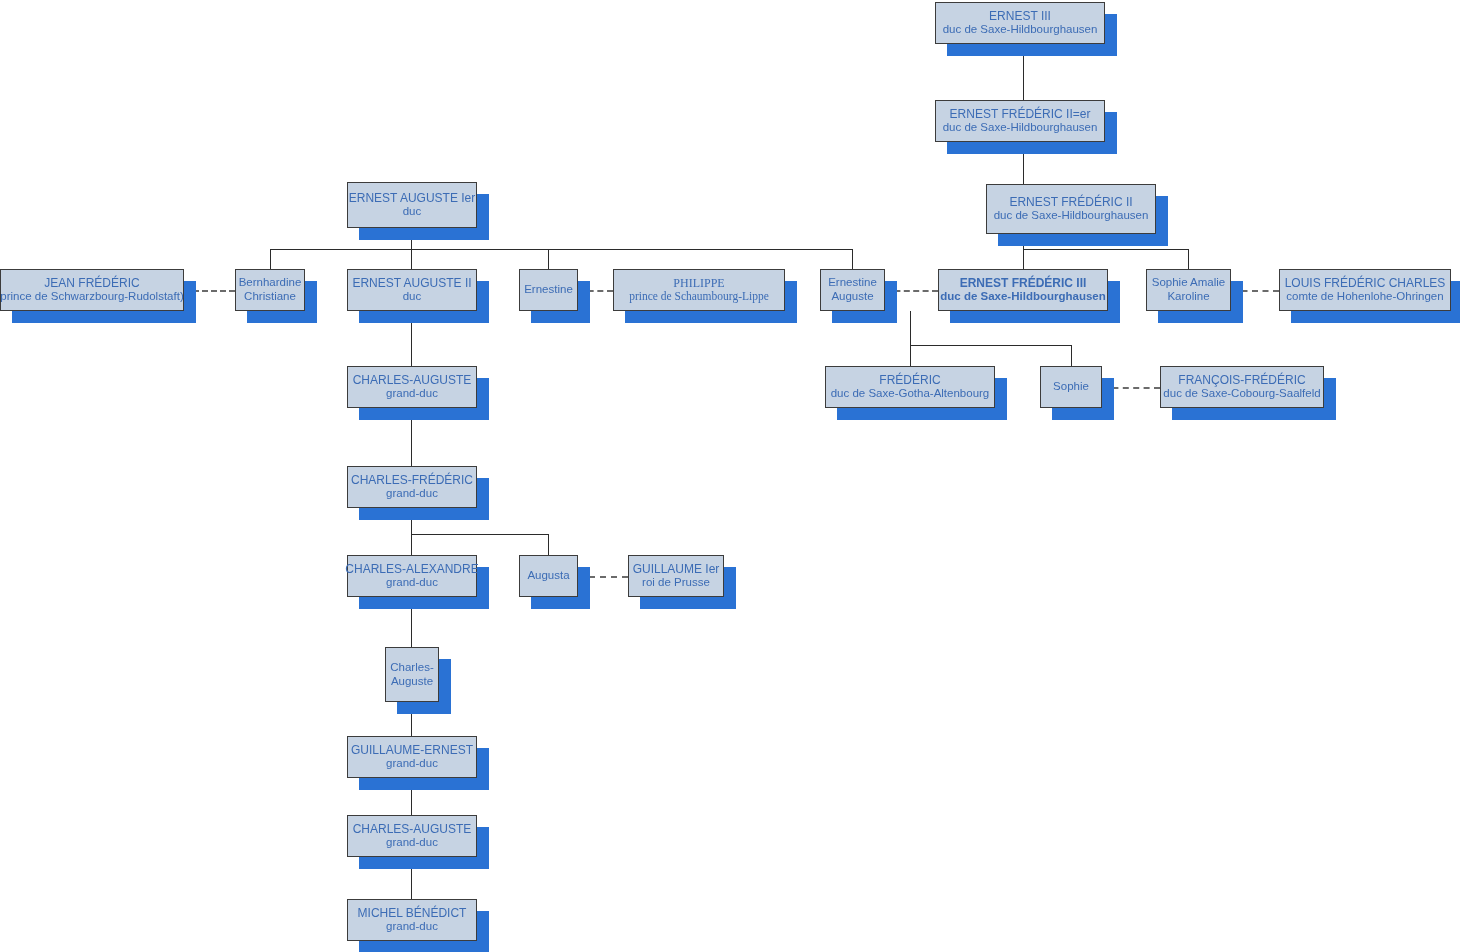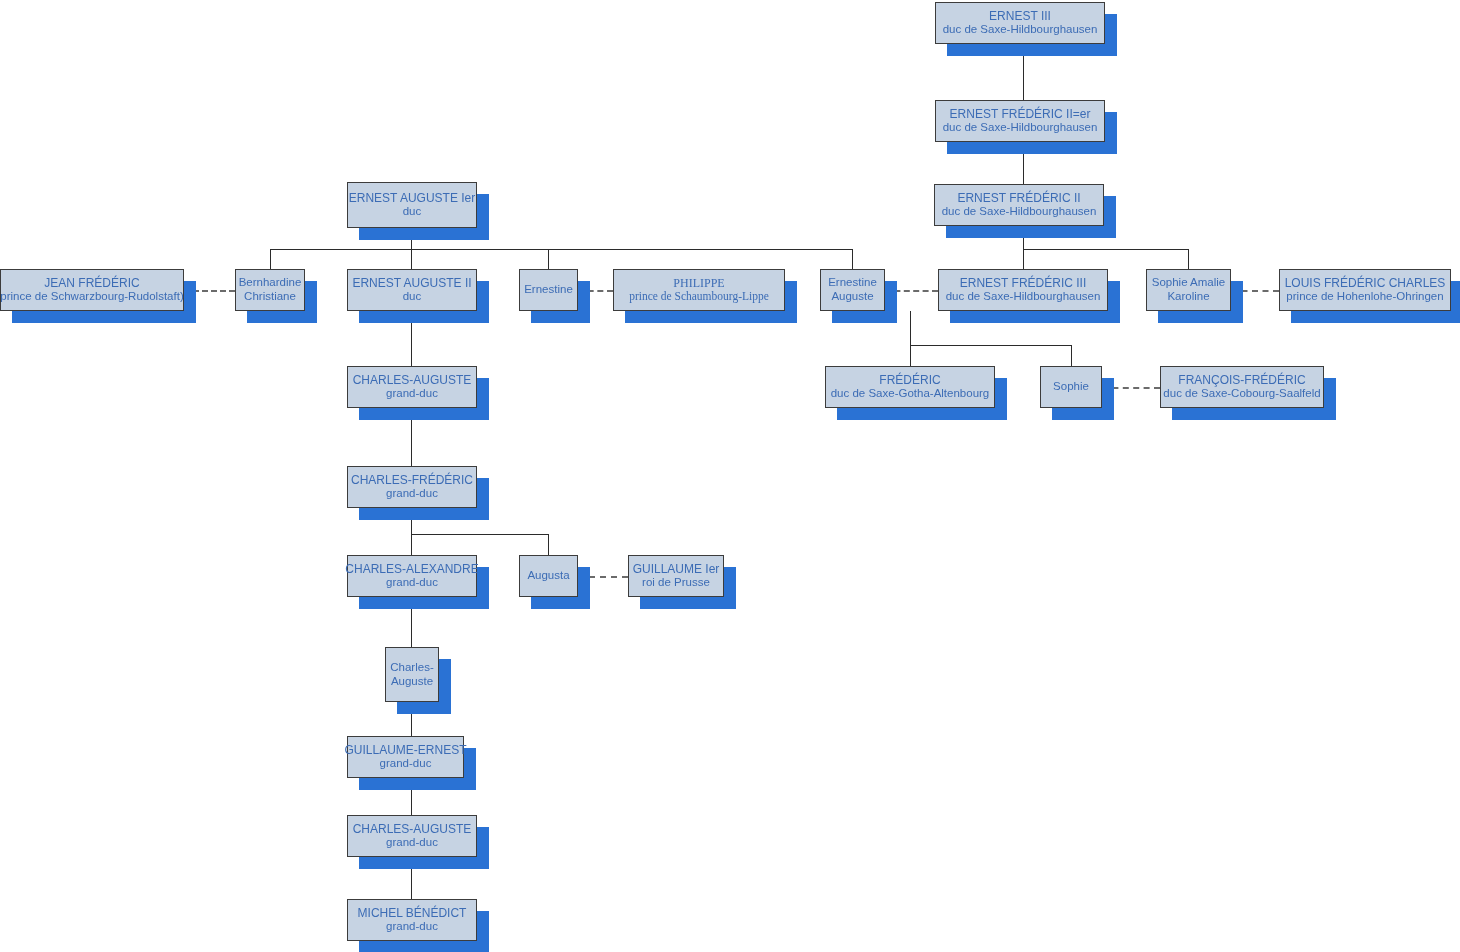--- a/index.html
+++ b/index.html
@@ -119,46 +119,46 @@
           <span class="l2">duc  de Saxe-Hildbourghausen</span>
         </div>
       </div>
       <div class="node big" style="left: 935px; top: 100px; width: 170px; height: 42px;">
         <div class="shadow"></div>
         <div class="boxface">
           <span class="l1">ERNEST FRÉDÉRIC II=er</span>
           <span class="l2">duc de Saxe-Hildbourghausen</span>
         </div>
       </div>
-      <div class="node big" style="left: 934px; top: 184px; width: 170px; height: 42px;">
+      <div class="node big" style="left: 986px; top: 184px; width: 170px; height: 50px;">
         <div class="shadow"></div>
         <div class="boxface">
           <span class="l1">ERNEST FRÉDÉRIC II</span>
           <span class="l2">duc de Saxe-Hildbourghausen</span>
         </div>
       </div>
-      <div class="node big" style="left: 938px; top: 269px; width: 170px; height: 42px;">
+      <div class="node big" style="left: 938px; top: 269px; width: 170px; height: 42px; font-weight: bold;">
         <div class="shadow"></div>
         <div class="boxface">
           <span class="l1">ERNEST FRÉDÉRIC III</span>
           <span class="l2">duc de Saxe-Hildbourghausen</span>
         </div>
       </div>
       <div class="node small" style="left: 1146px; top: 269px; width: 85px; height: 42px;">
         <div class="shadow"></div>
         <div class="boxface">
           <span class="l1">Sophie Amalie</span>
           <span class="l2">Karoline</span>
         </div>
       </div>
       <div class="node big" style="left: 1279px; top: 269px; width: 172px; height: 42px;">
         <div class="shadow"></div>
         <div class="boxface">
           <span class="l1">LOUIS FRÉDÉRIC CHARLES</span>
-          <span class="l2">prince de Hohenlohe-Ohringen</span>
+          <span class="l2">comte de Hohenlohe-Ohringen</span>
         </div>
       </div>
       <div class="node small" style="left: 820px; top: 269px; width: 65px; height: 42px;">
         <div class="shadow"></div>
         <div class="boxface">
           <span class="l1">Ernestine</span>
           <span class="l2">Auguste</span>
         </div>
       </div>
       <div class="node big" style="left: 825px; top: 366px; width: 170px; height: 42px;">
@@ -256,21 +256,21 @@
           <span class="l2">roi de Prusse</span>
         </div>
       </div>
       <div class="node small" style="left: 385px; top: 647px; width: 54px; height: 55px;">
         <div class="shadow"></div>
         <div class="boxface">
           <span class="l1">Charles-</span>
           <span class="l2">Auguste</span>
         </div>
       </div>
-      <div class="node big" style="left: 347px; top: 736px; width: 117px; height: 42px;">
+      <div class="node big" style="left: 347px; top: 736px; width: 130px; height: 42px;">
         <div class="shadow"></div>
         <div class="boxface">
           <span class="l1">GUILLAUME-ERNEST</span>
           <span class="l2">grand-duc</span>
         </div>
       </div>
       <div class="node big" style="left: 347px; top: 815px; width: 130px; height: 42px;">
         <div class="shadow"></div>
         <div class="boxface">
           <span class="l1">CHARLES-AUGUSTE</span>

